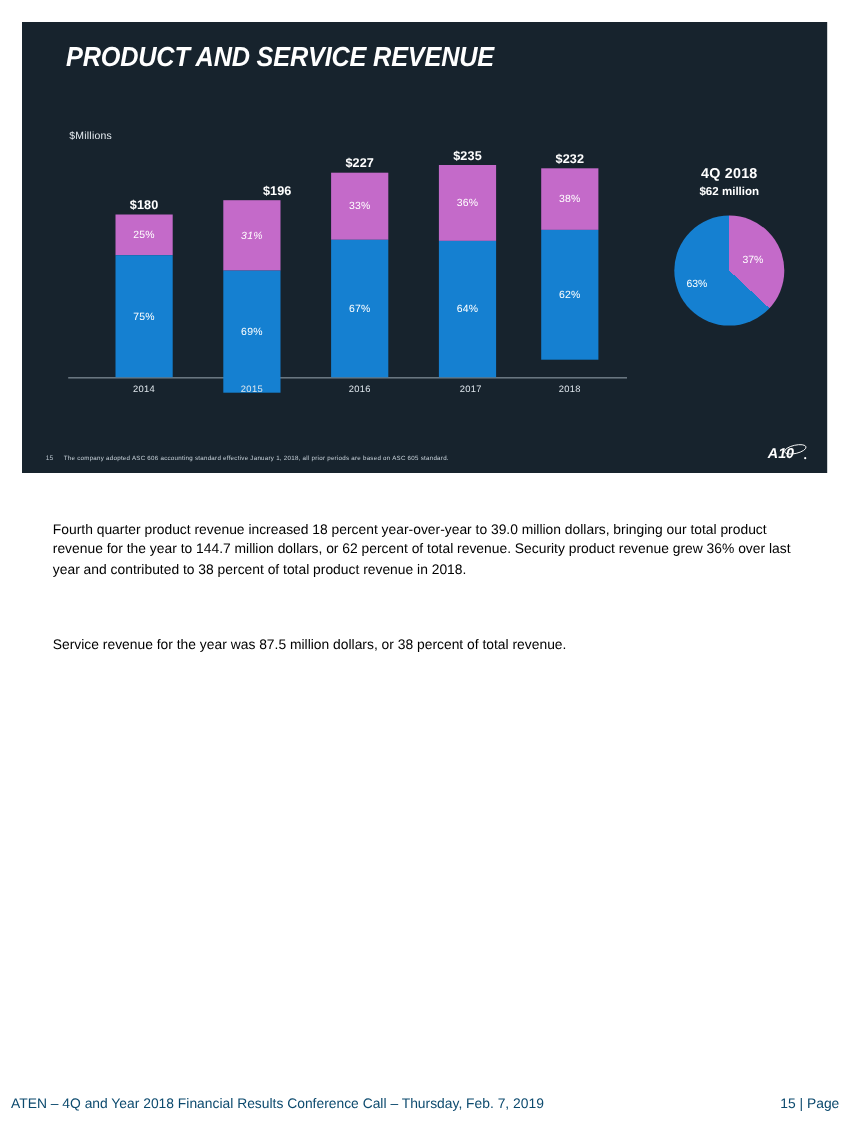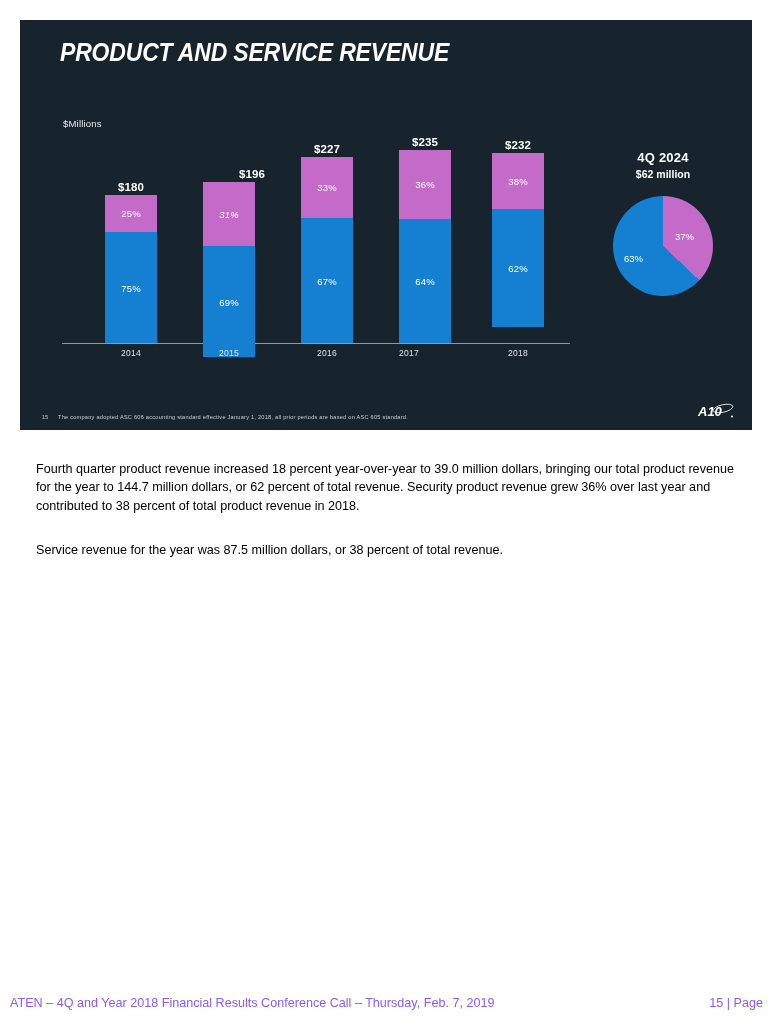--- a/index.html
+++ b/index.html
@@ -219,34 +219,34 @@
   #body-copy {
     position: absolute;
     left: 32px;
     top: 456px;
     width: 712px;
     font-family: "Liberation Sans", sans-serif;
     font-size: 12.6px;
     line-height: 18.4px;
     color: #000000;
   }
-  #body-copy p { margin: 4px; }
+  #body-copy p { margin: 16px; }
   #body-copy .para-gap { height: 18px; }
 
   
   #page-footer {
     position: absolute;
     left: 10px;
     right: 10px;
     bottom: 14px;
     display: flex;
     align-items: baseline;
     justify-content: space-between;
     font-size: 12.6px;
-    color: #8b5cf6;
+    color: #0c4a6e;
   }
 </style>
 </head>
 <body>
 
 <div id="slide">
 
   <div id="slide-title">PRODUCT AND SERVICE REVENUE</div>
 
   <div id="units-label">$Millions</div>
@@ -298,39 +298,39 @@
       <div class="bar-total" style="bottom:195px;">$235</div>
       <div class="bar-stack" style="height:193px;">
         <div class="seg seg-service" style="height:69px;">
           <span class="seg-label">36%</span>
         </div>
         <div class="seg seg-product" style="height:124px;">
           <span class="seg-label">64%</span>
         </div>
       </div>
     </div>
-    <div class="cat-label" style="left:321px;">2017</div>
+    <div class="cat-label" style="left:340px;">2017</div>
 
     <div class="bar-group" style="left:430px;">
       <div class="bar-total" style="bottom:192px;">$232</div>
       <div class="bar-stack" style="height:190px;">
         <div class="seg seg-service" style="height:56px;">
           <span class="seg-label">38%</span>
         </div>
         <div class="seg seg-product" style="height:118px;">
           <span class="seg-label">62%</span>
         </div>
       </div>
     </div>
     <div class="cat-label" style="left:430px;">2018</div>
 
   </div>
 
   <div id="pie-block">
-    <div id="pie-title">4Q 2024</div>
+    <div id="pie-title">4Q 2018</div>
     <div id="pie-subtitle">$62 million</div>
     <div id="pie-wrap">
       <div id="pie"></div>
       <span class="pie-label" id="pie-label-service">37%</span>
       <span class="pie-label" id="pie-label-product">63%</span>
     </div>
   </div>
 
   <div id="footnote-row">
     <span id="slide-number">15</span>

